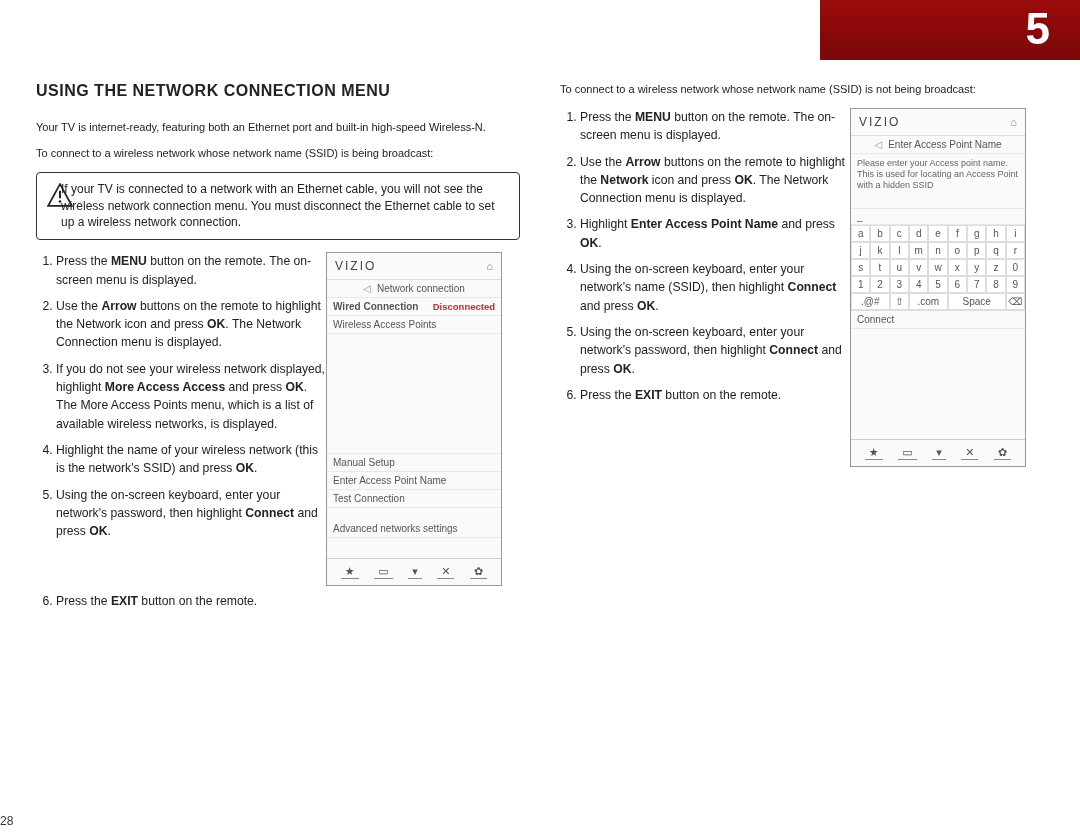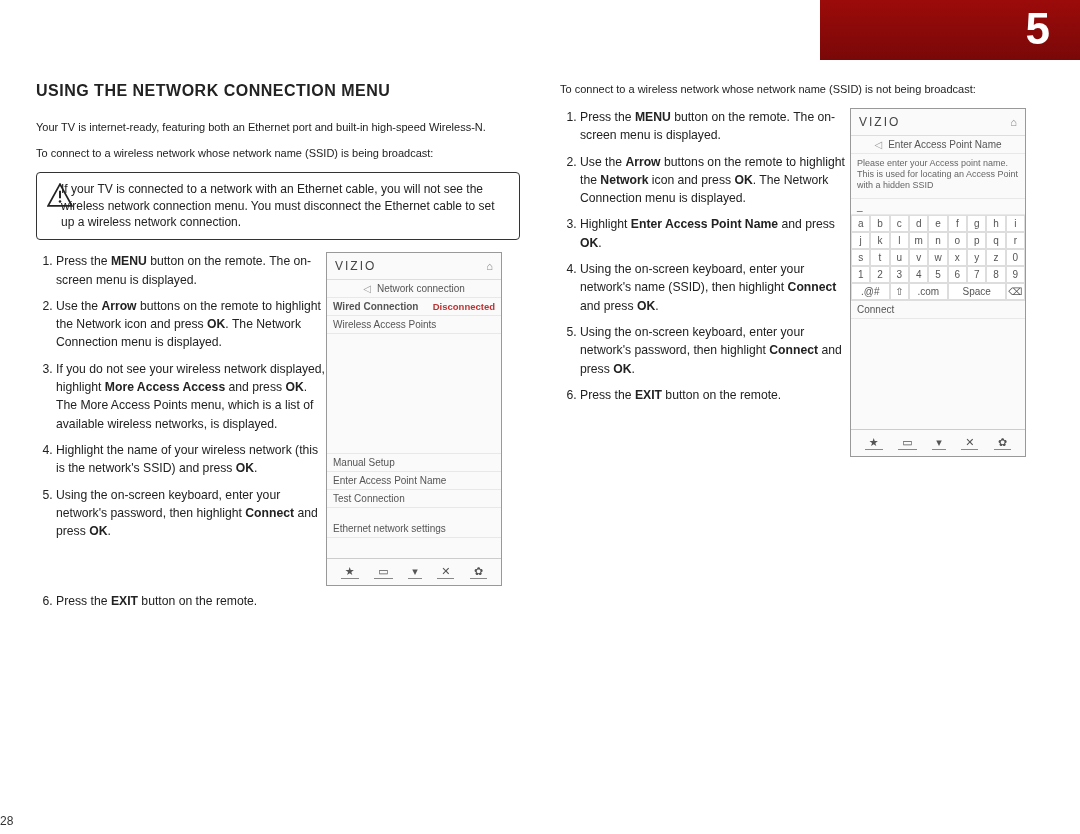--- a/index.html
+++ b/index.html
@@ -24,21 +24,21 @@
   .screen-head { display:flex; justify-content:space-between; align-items:center; padding:6px 8px; border-bottom:1px solid #ddd; }
   .vizio-logo { font-weight:normal; letter-spacing:2px; font-size:12px; color:#444;}
   .home-icon { font-size:11px; color:#888;}
   .sc-row { display:flex; align-items:center; padding:3px 6px; border-bottom:1px solid #e8e8e8; }
   .sc-row.cent { justify-content:center; text-align:center; }
   .sc-row .arrow { color:#999; margin-right:6px; }
   .sc-row.split { justify-content:space-between;font-weight:bold; }
   .sc-row.split span:last-child { color:#b33; font-size:9.5px;}
   .sc-body { flex:1 1 auto; }
   .sc-gap { height:120px; border-bottom:1px solid #e8e8e8;}
-  .desc-box { padding:4px 6px 6px 6px; font-size:9px; line-height:1.25; color:#666; border-bottom:1px solid #e8e8e8;}
+  .desc-box { padding:4px 6px 16px 6px; font-size:9px; line-height:1.25; color:#666; border-bottom:1px solid #e8e8e8;}
   .kbd { display:grid; grid-template-columns:repeat(9,1fr); }
   .kbd span { border:1px solid #ddd; text-align:center; font-size:10px; padding:2px 0; background:#fff;}
   .kbd .wide2 { grid-column:span 2;}
   .kbd .wide3 { grid-column:span 3;}
   .sc-foot { border-top:1px solid #ccc; padding:6px 6px; display:flex; justify-content:space-around; font-size:11px; color:#555; }
   .sc-foot span { border-bottom:1px solid #888; padding:0 4px;}
   .pagenum { position:absolute; bottom:6px; left:0; right:0; text-align:left; font-size:12px; color:#333;}
   .col-break { break-after:column; height:0; }
   .step-list.wide { flex-basis:290px;}
   .block-nb { break-inside:avoid; }
@@ -103,21 +103,21 @@
                 <span>Manual Setup</span>
               </div>
             <div class="sc-row">
                 <span>Enter Access Point Name</span>
               </div>
             <div class="sc-row">
                 <span>Test Connection</span>
               </div>
             <div style="height:12px"></div>
             <div class="sc-row">
-                <span>Ethernet network settings</span>
+                <span>Advanced networks settings</span>
               </div>
             <div style="height:20px"></div>
           </div>
           <div class="sc-foot">
             <span>★</span>
             <span>▭</span>
             <span>▾</span>
             <span>✕</span>
             <span>✿</span>
           </div>

